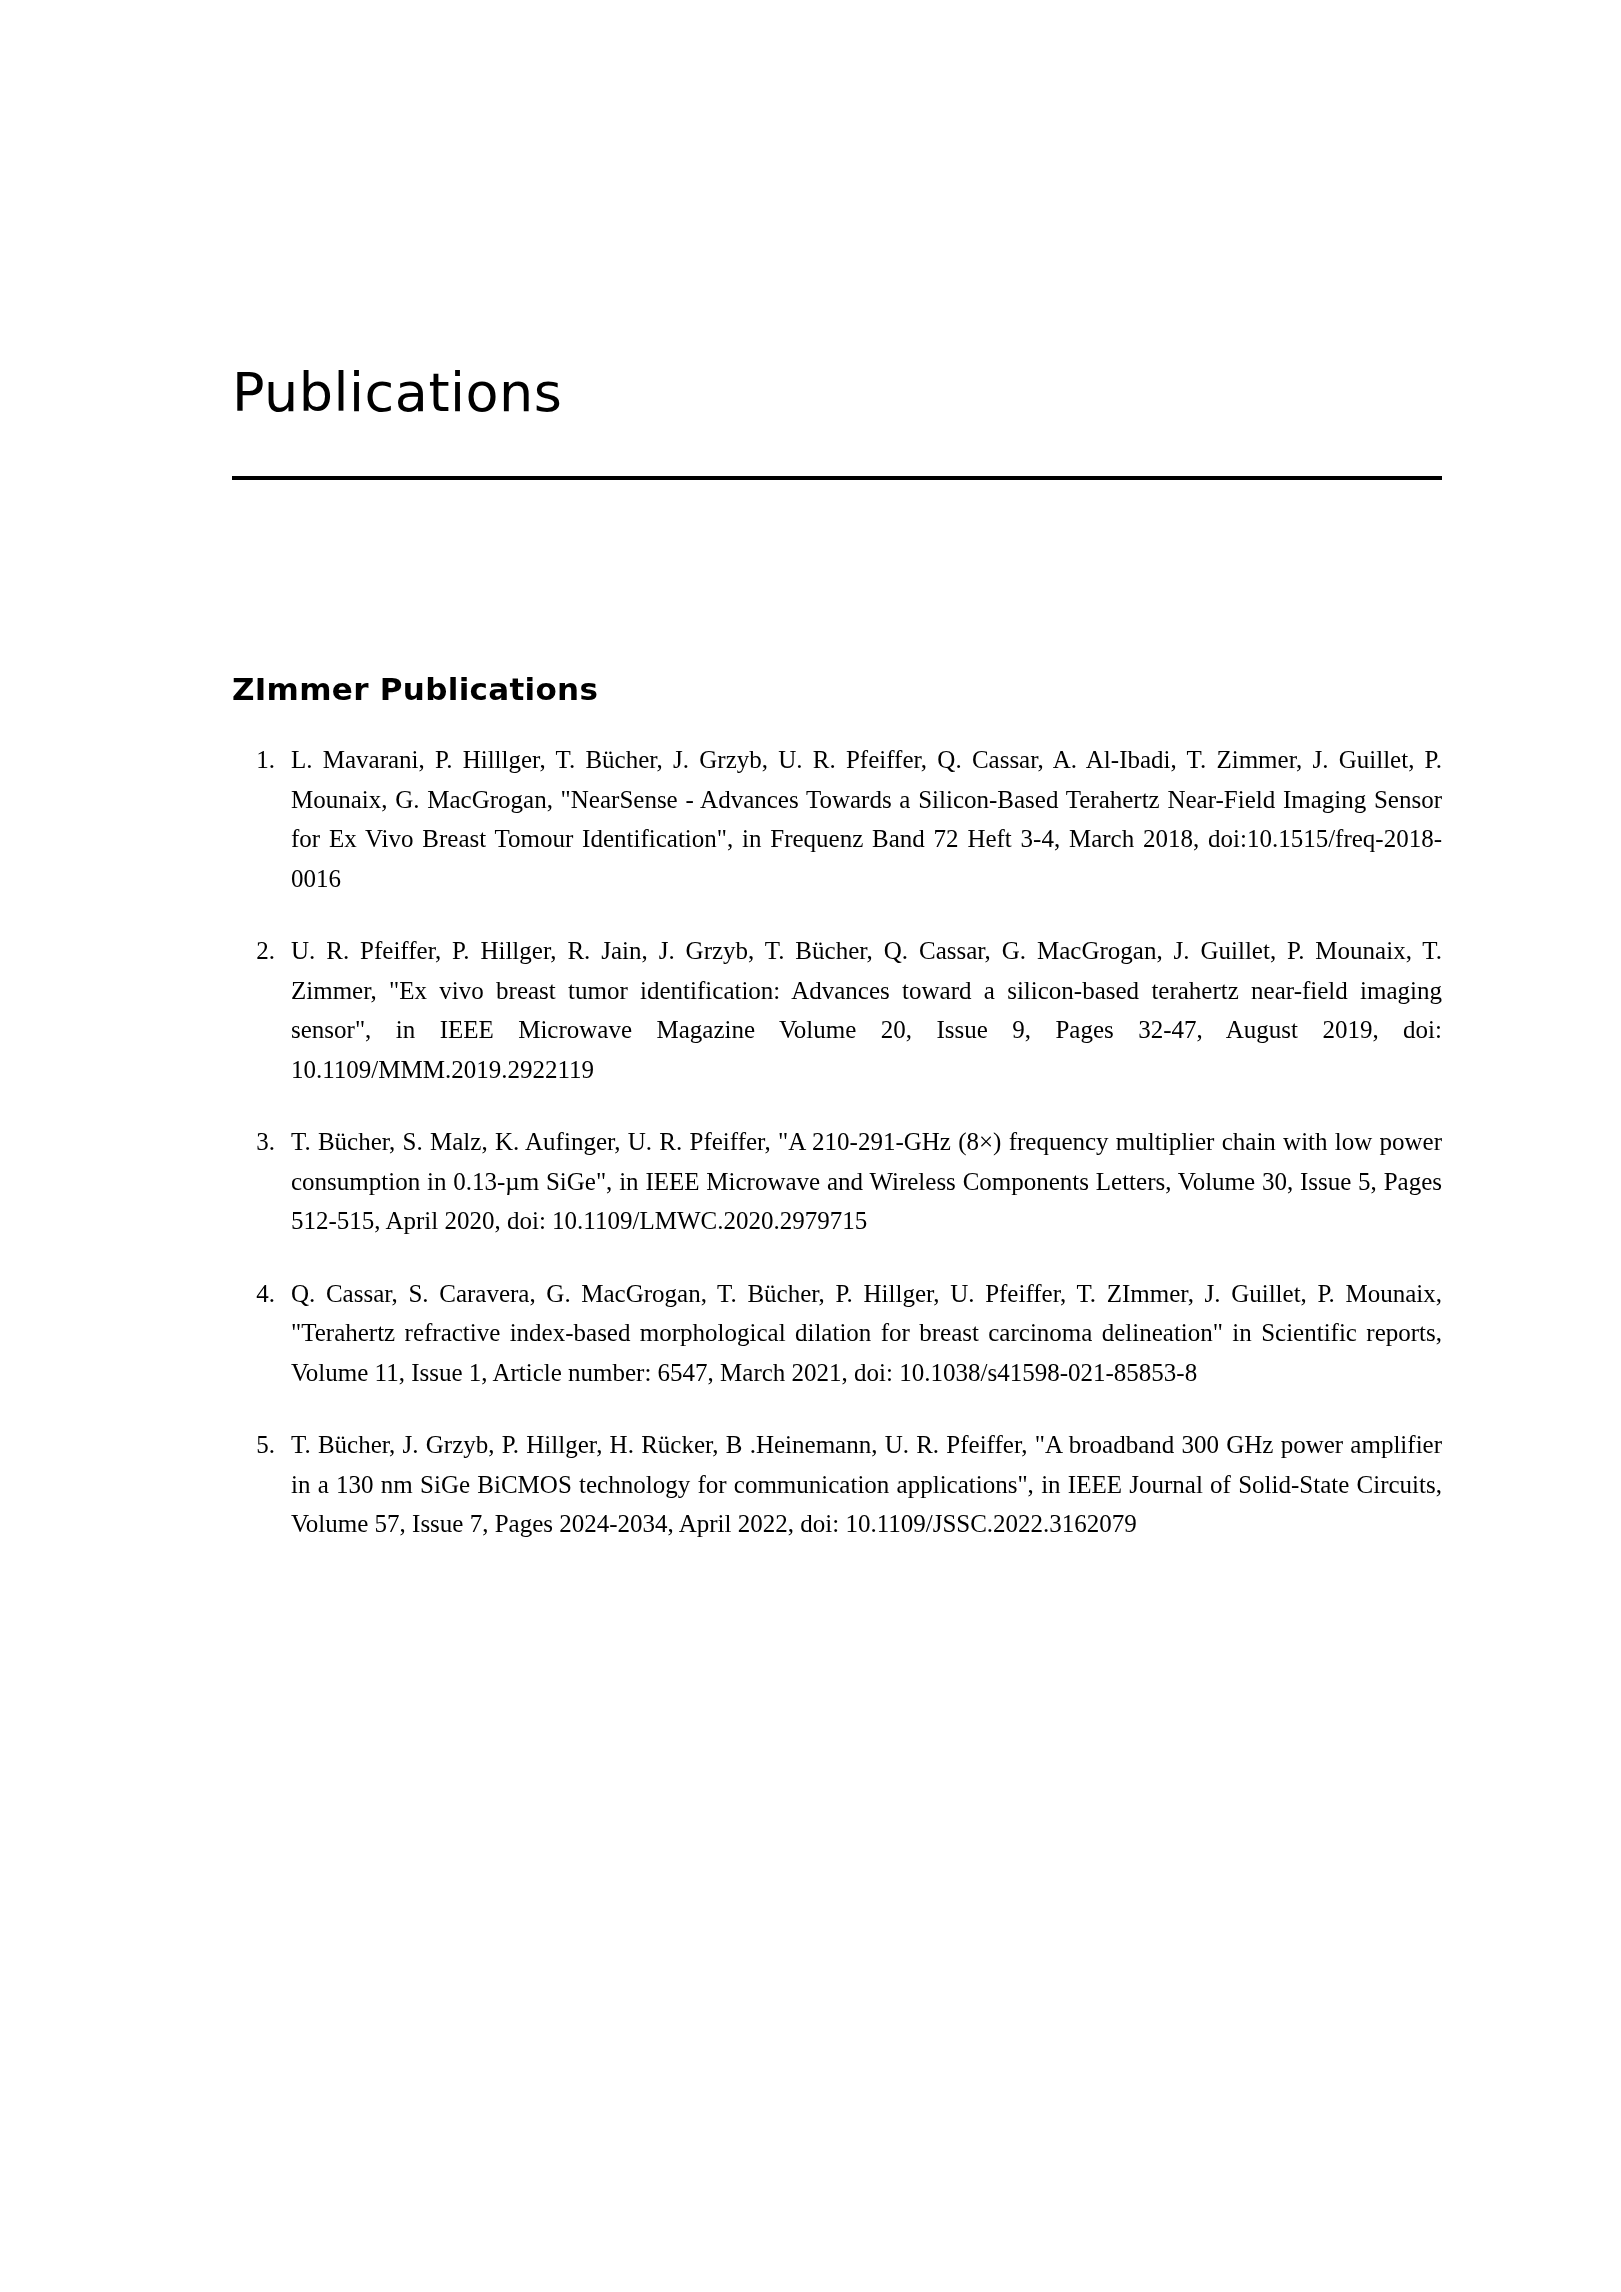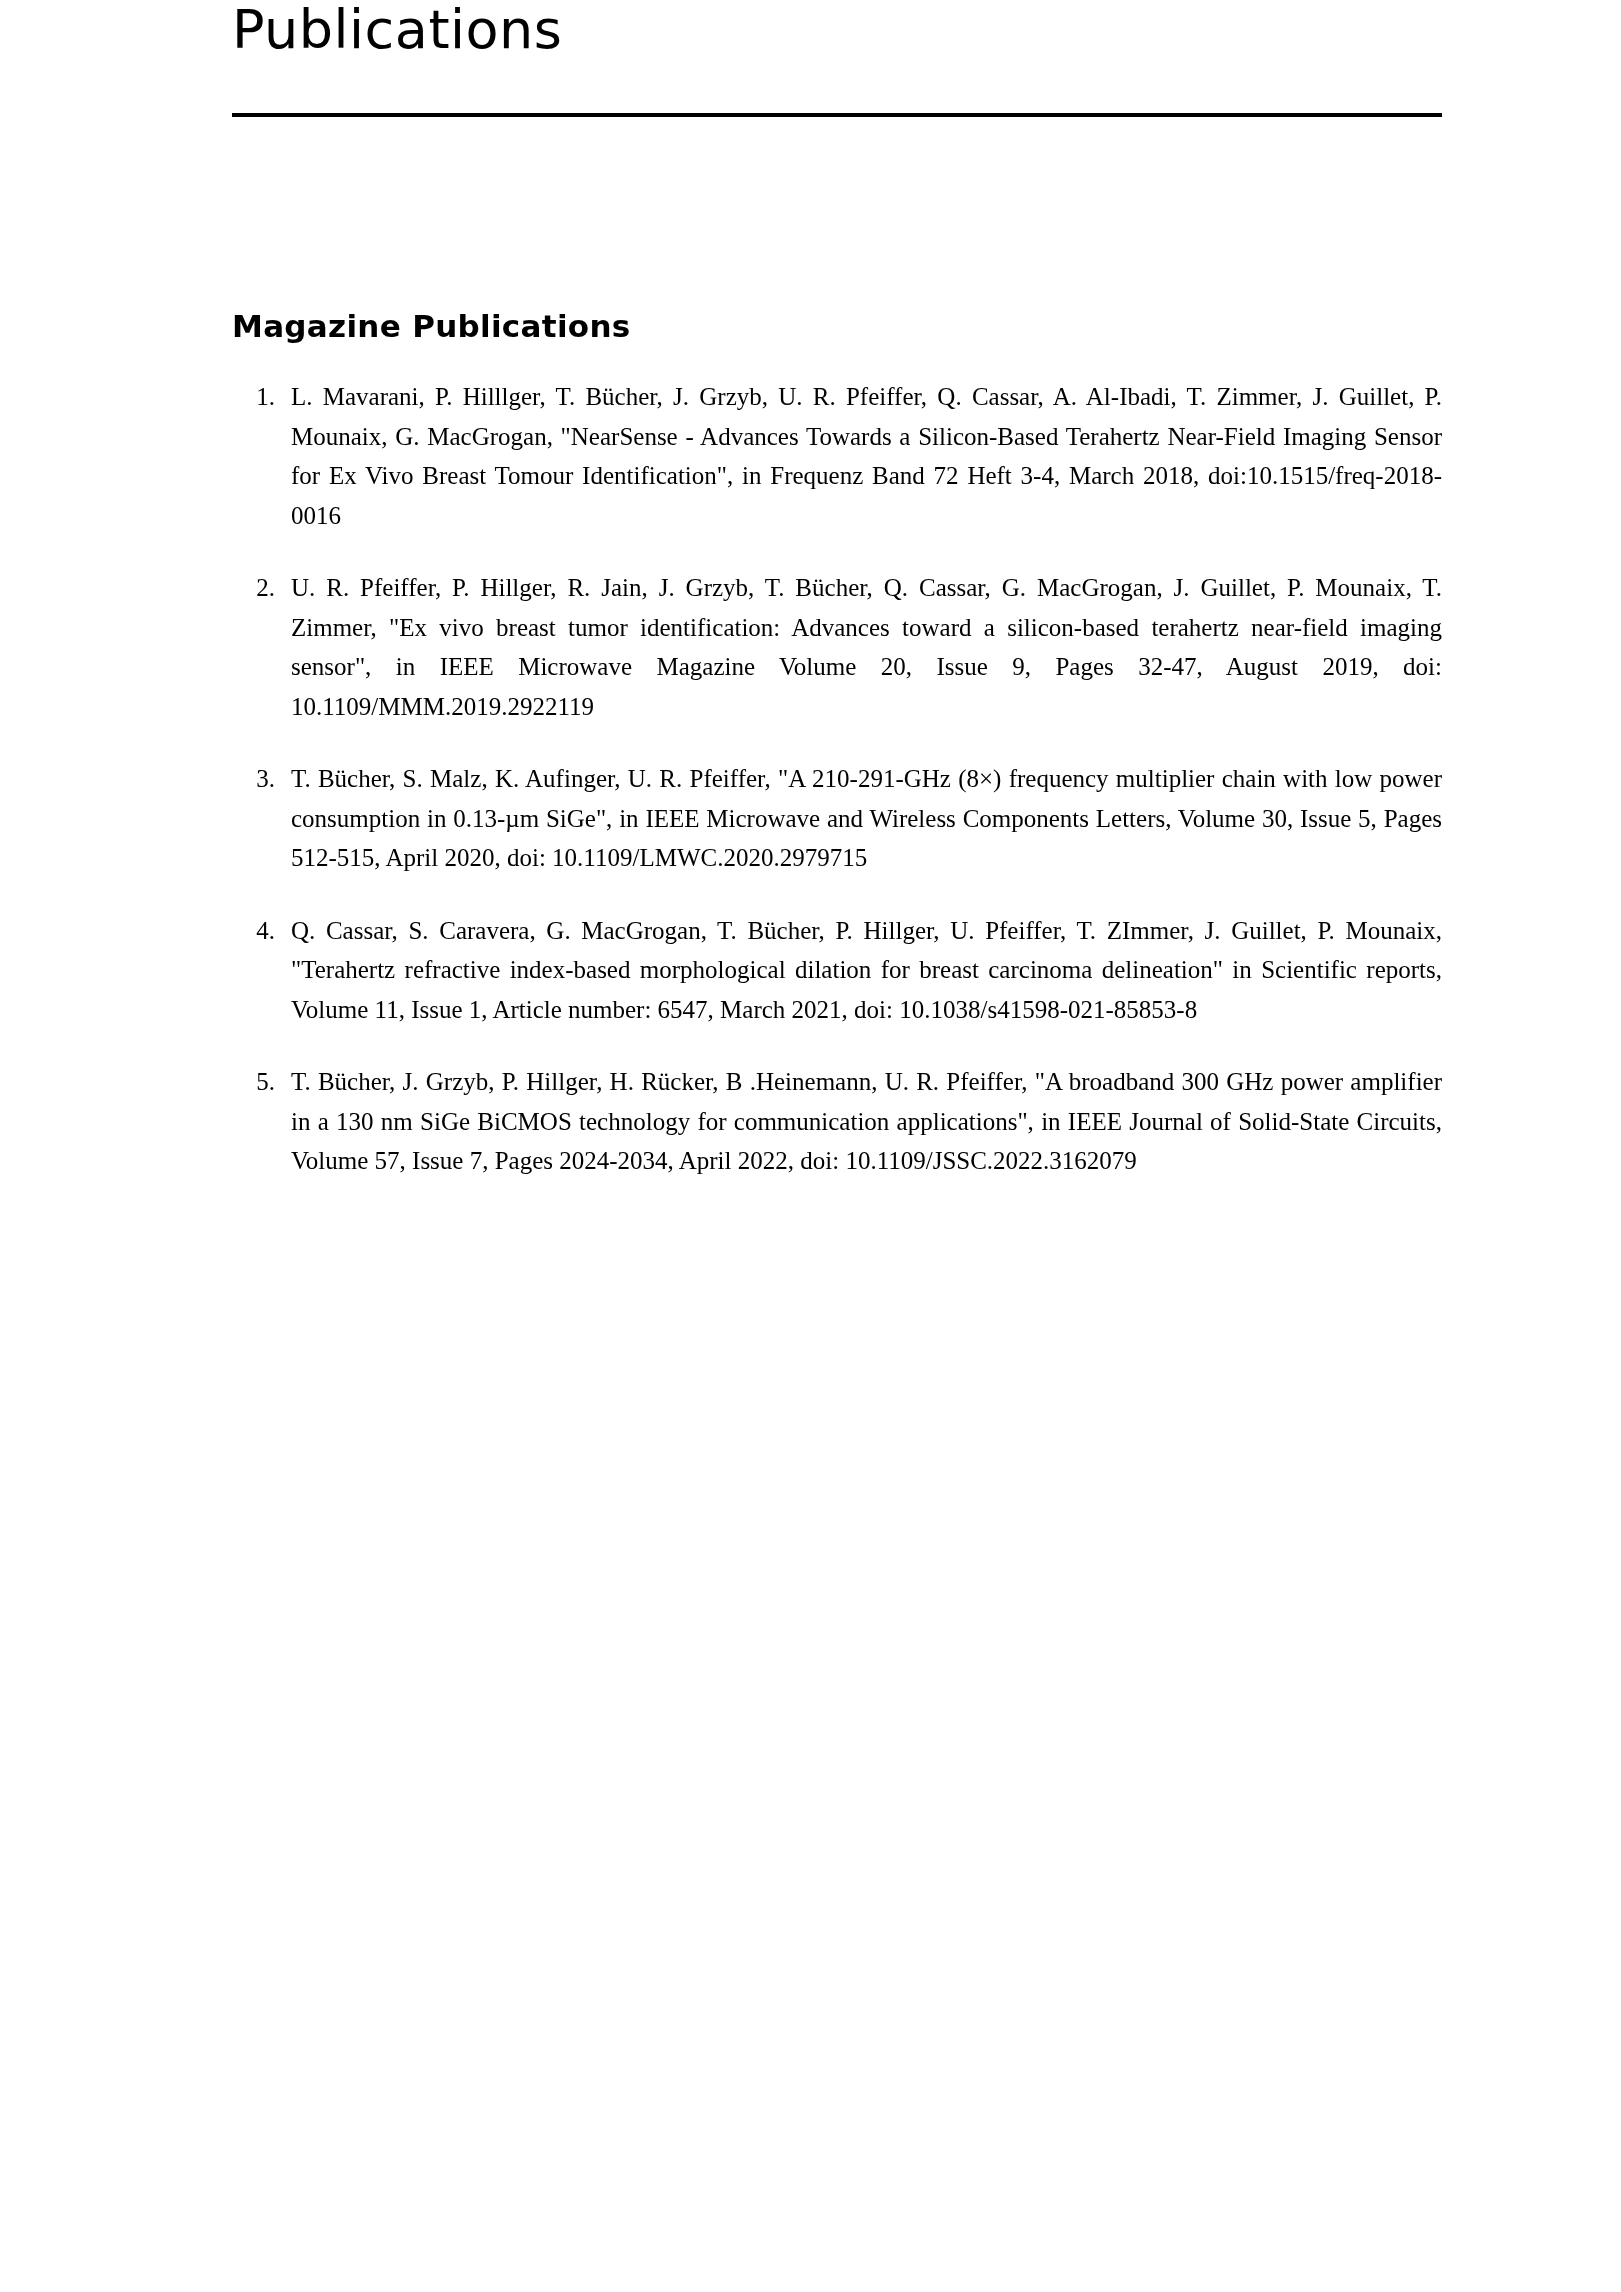--- a/index.html
+++ b/index.html
@@ -27,20 +27,21 @@
     left: 232px;
     top: 0;
     width: 1210px;
   }
   .chapter-title {
     font-family: "DejaVu Sans", sans-serif;
     font-size: 54px;
     font-weight: 400;
     letter-spacing: 0.5px;
     margin: 0;
+    padding-top: 363px;
     line-height: 1.1;
   }
   .rule {
     border: none;
     border-top: 4.9px solid #000000;
     margin: 54px 0 0 0;
     width: 1210px;
   }
   .section-title {
     font-family: "DejaVu Sans", sans-serif;
@@ -79,21 +80,21 @@
 </head>
 <body>
 
 <div class="page">
   <div class="content">
 
     <h1 class="chapter-title">Publications</h1>
 
     <hr class="rule">
 
-    <h2 class="section-title">Magazine Publications</h2>
+    <h2 class="section-title">ZImmer Publications</h2>
 
     <ol class="pub-list">
       <li>
         <span class="num">1.</span>
         <span class="entry-text">L. Mavarani, P. Hilllger, <b>T. Bücher</b>, J. Grzyb, U. R. Pfeiffer, Q. Cassar, A. Al-Ibadi, T. Zimmer, J. Guillet, P. Mounaix, G. MacGrogan, "NearSense - Advances Towards a Silicon-Based Terahertz Near-Field Imaging Sensor for Ex Vivo Breast Tomour Identification", in Frequenz Band 72 Heft 3-4, March 2018, doi:10.1515/freq-2018-0016</span>
       </li>
       <li>
         <span class="num">2.</span>
         <span class="entry-text">U. R. Pfeiffer, P. Hillger, R. Jain, J. Grzyb, <b>T. Bücher</b>, Q. Cassar, G. MacGrogan, J. Guillet, P. Mounaix, T. Zimmer, "Ex vivo breast tumor identification: Advances toward a silicon-based terahertz near-field imaging sensor", in IEEE Microwave Magazine Volume 20, Issue 9, Pages 32-47, August 2019, doi: 10.1109/MMM.2019.2922119</span>
       </li>

